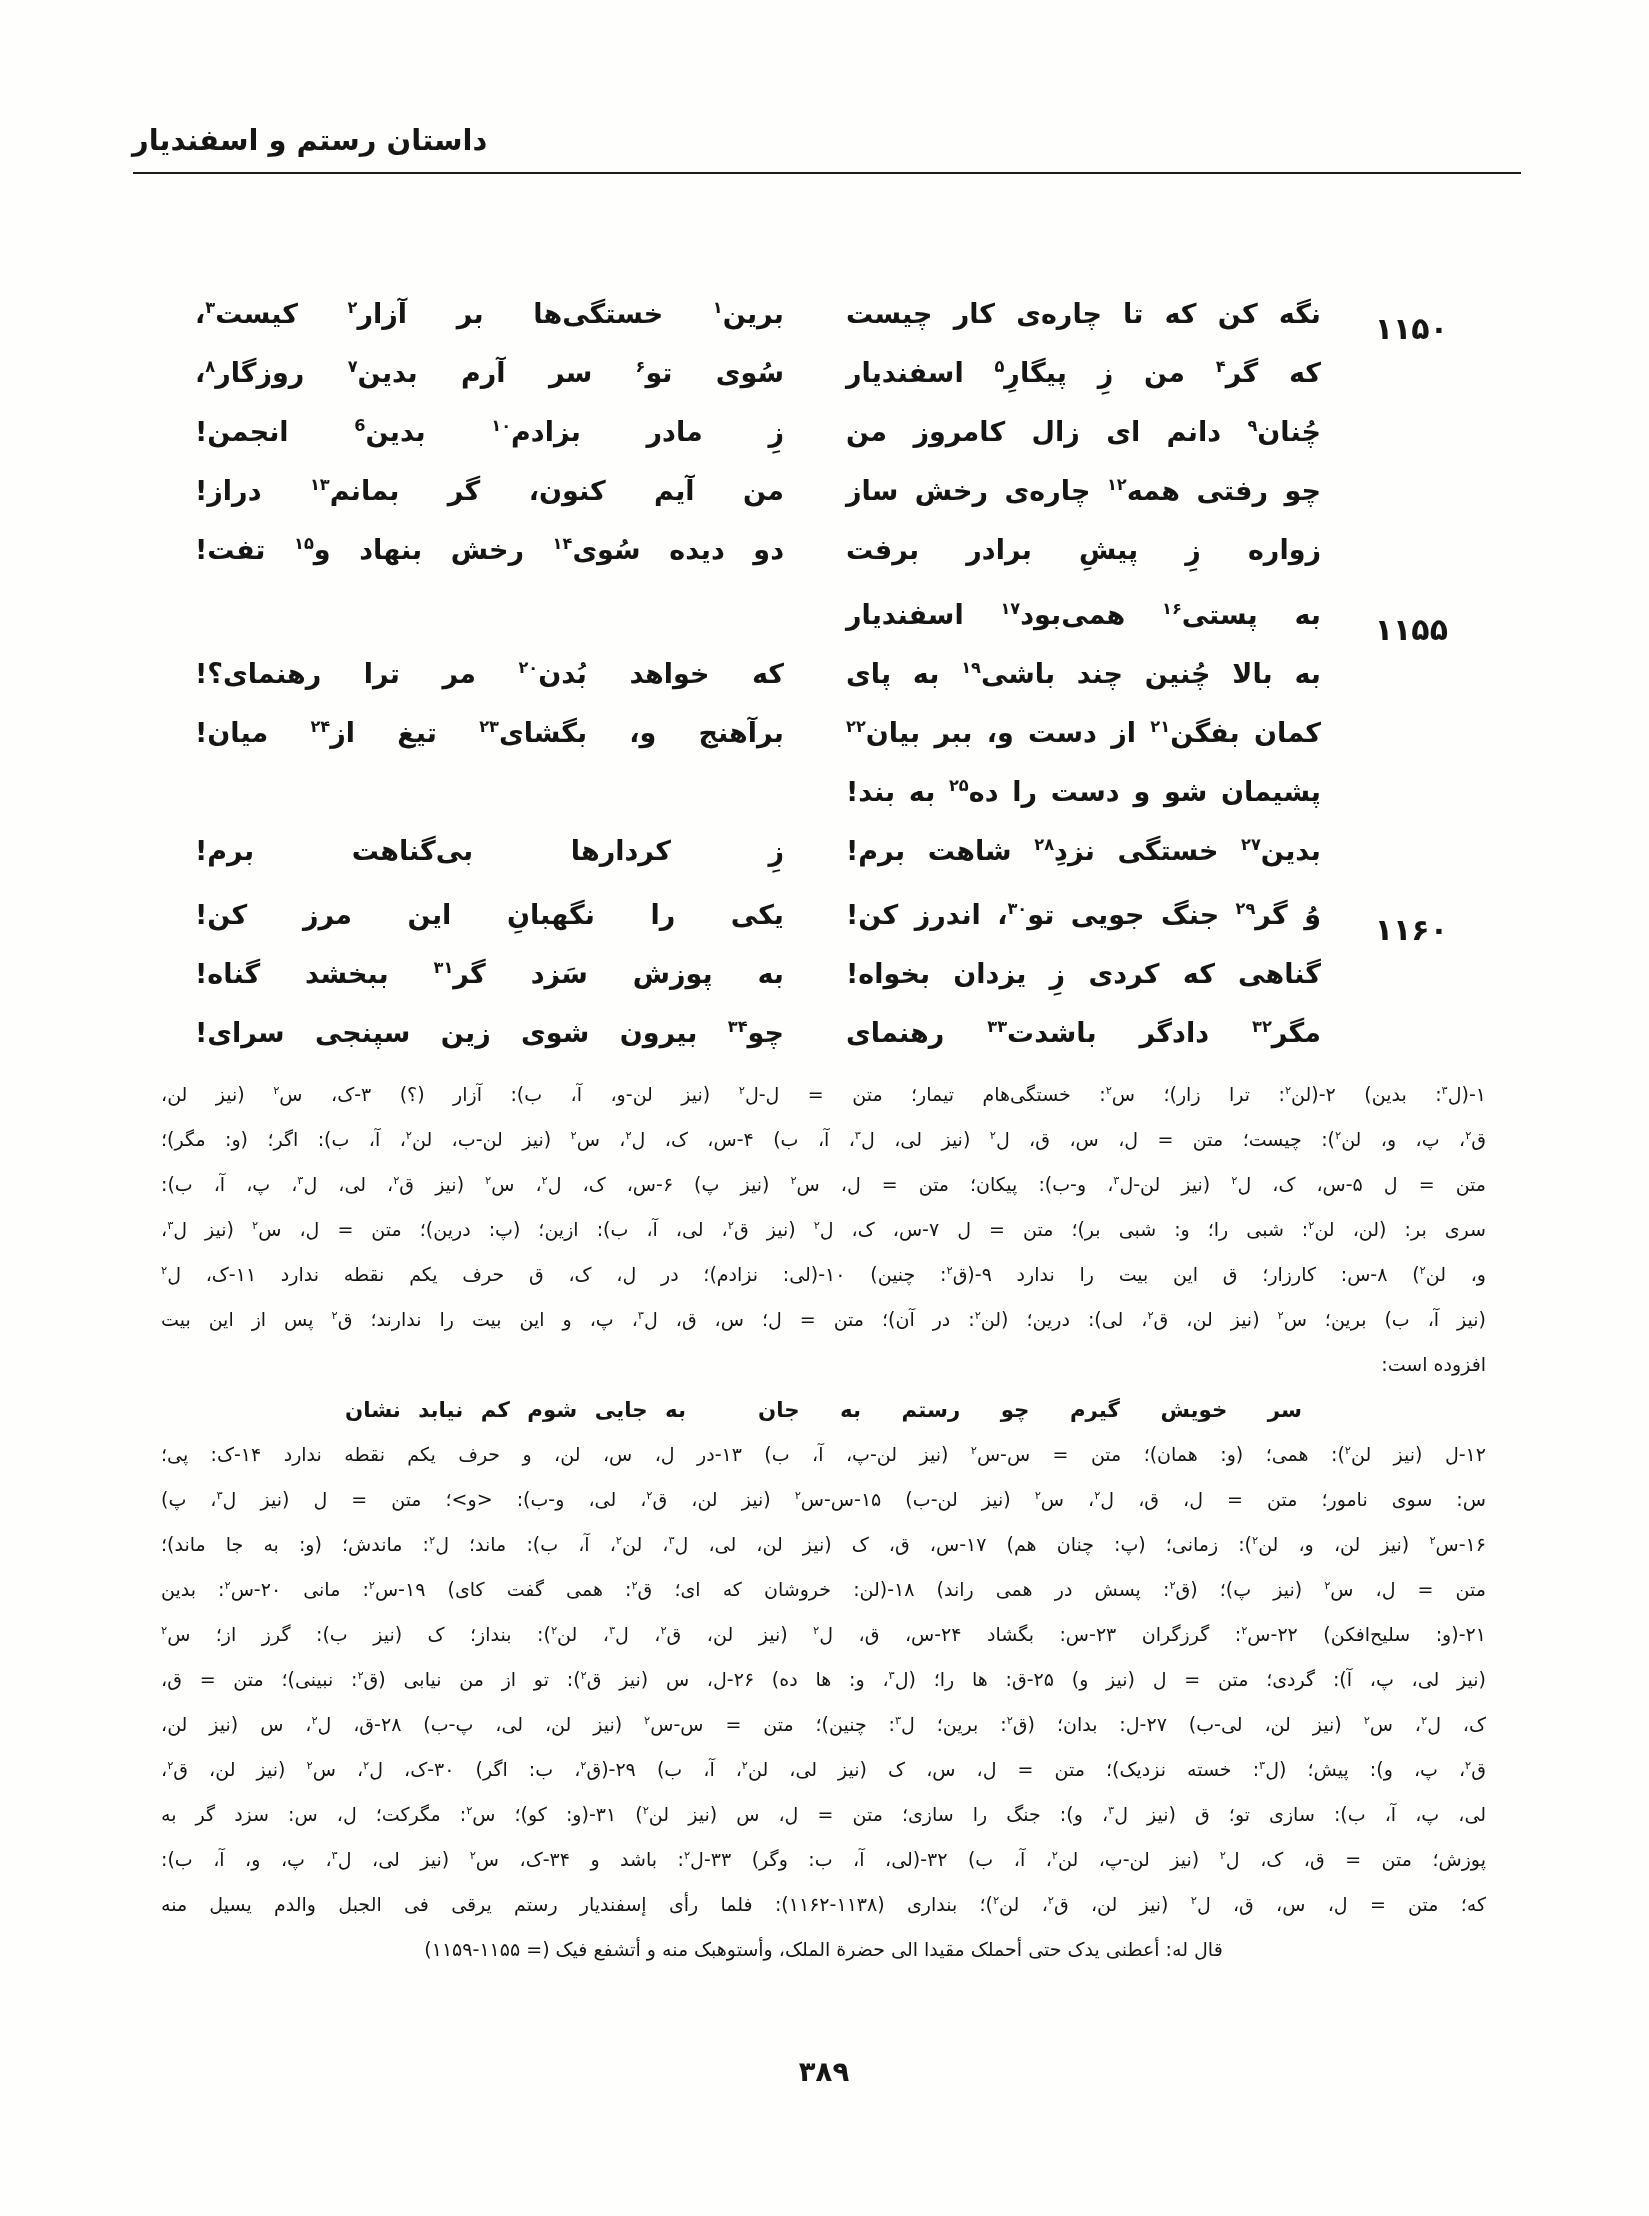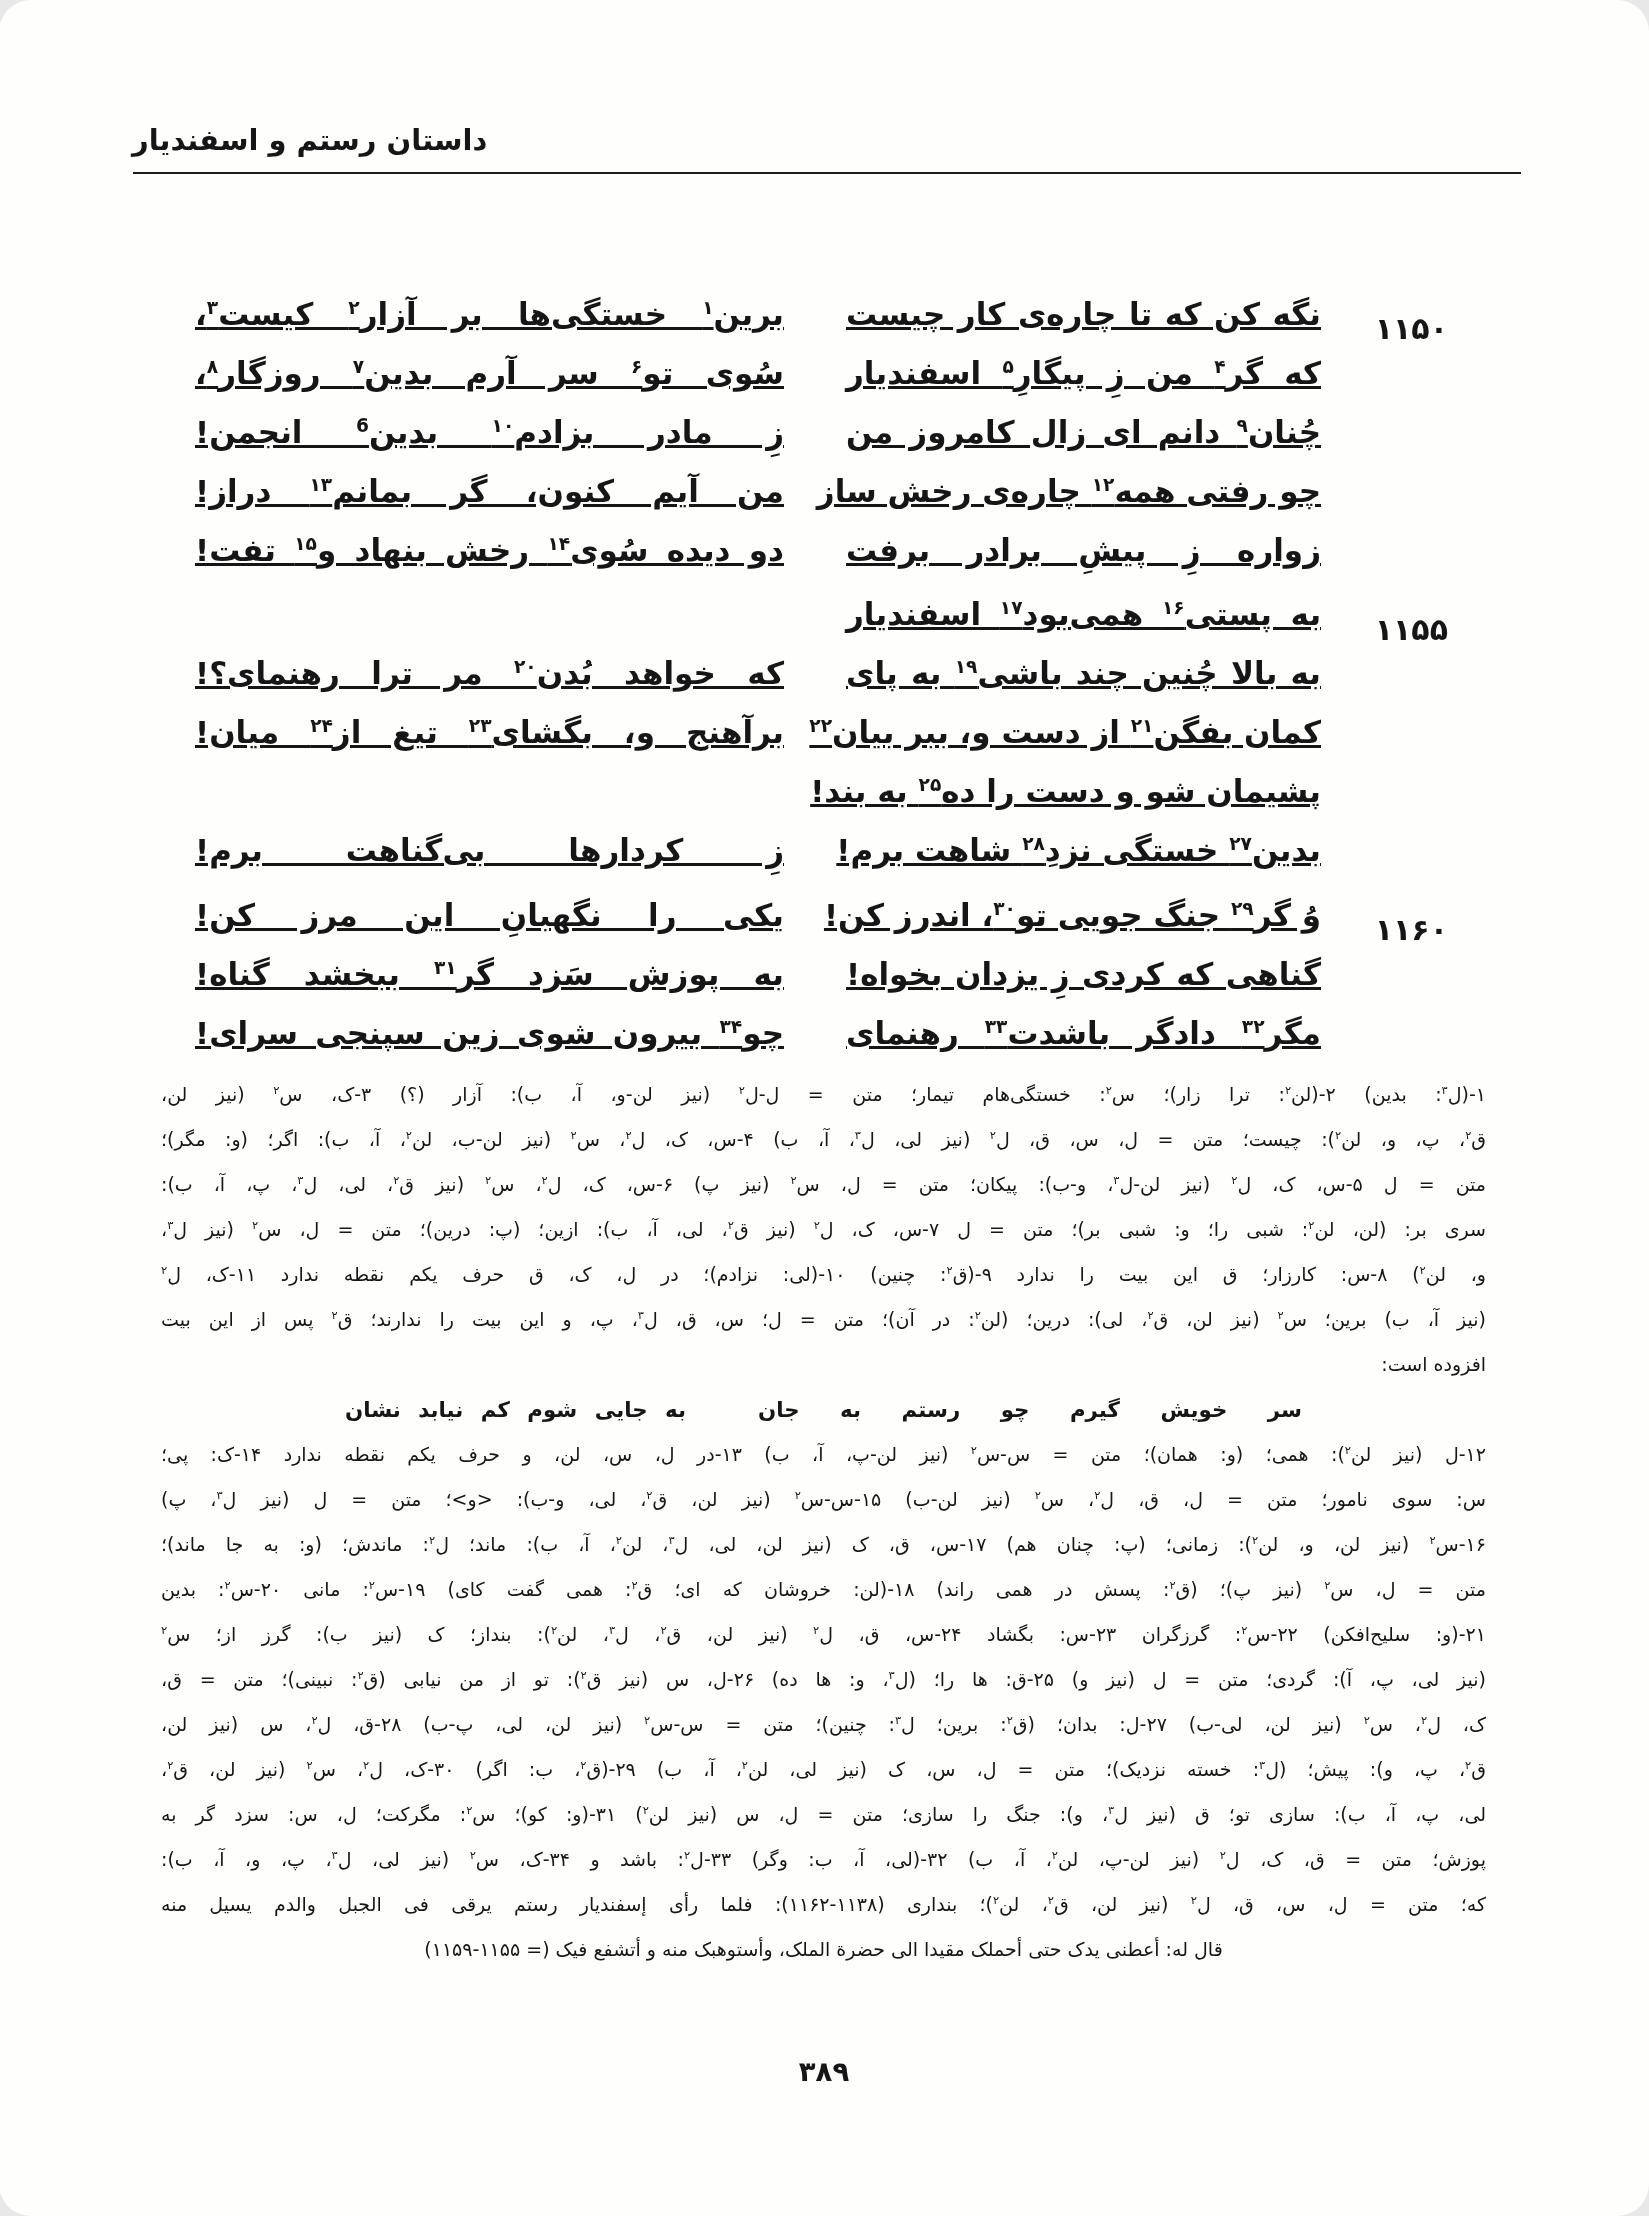--- a/index.html
+++ b/index.html
@@ -6,21 +6,20 @@
   .page {
     position: relative;
     width: 1650px;
     height: 2216px;
     margin: 0 auto;
     background: #fefefc;
     color: #161616;
     font-family: "DejaVu Sans", sans-serif;
     direction: rtl;
     overflow: hidden;
-    border-radius: 32px;
   }
 
   
   .running-head {
     position: absolute;
     top: 123px;
     left: 133px;
     font-size: 29px;
     font-weight: bold;
     direction: rtl;
@@ -38,23 +37,23 @@
   
   .poem { position: absolute; top: 284px; right: 0; left: 0; padding-right: 201px; }
   .stanza { margin-bottom: 5.5px; }
   .vrow { display: flex; direction: rtl; height: 59px; align-items: center; }
   .vnum {
     width: 103px; flex: 0 0 103px;
     font-size: 30px; font-weight: 600;
     text-align: right; white-space: nowrap; margin-top: 30px;
   }
   .hemi {
-    font-size: 31px; font-weight: 600;
+    font-size: 27px; font-weight: 600;
     text-align: justify; text-align-last: justify;
-    white-space: nowrap; overflow: visible; text-decoration: underline;
+    white-space: nowrap; overflow: visible;
   }
   .hemi.hr { width: 475px; flex: 0 0 475px; margin-right: 24px; }
   .hemi.hl { width: 589px; flex: 0 0 589px; margin-right: 62px; }
   sup { font-size: 60%; line-height: 0; vertical-align: super; }
 
   
   .apparatus { position: absolute; top: 1072px; right: 163px; width: 1325px; }
   .app-line {
     height: 45px; line-height: 45px; font-size: 19px;
     text-align: justify; text-align-last: justify;

